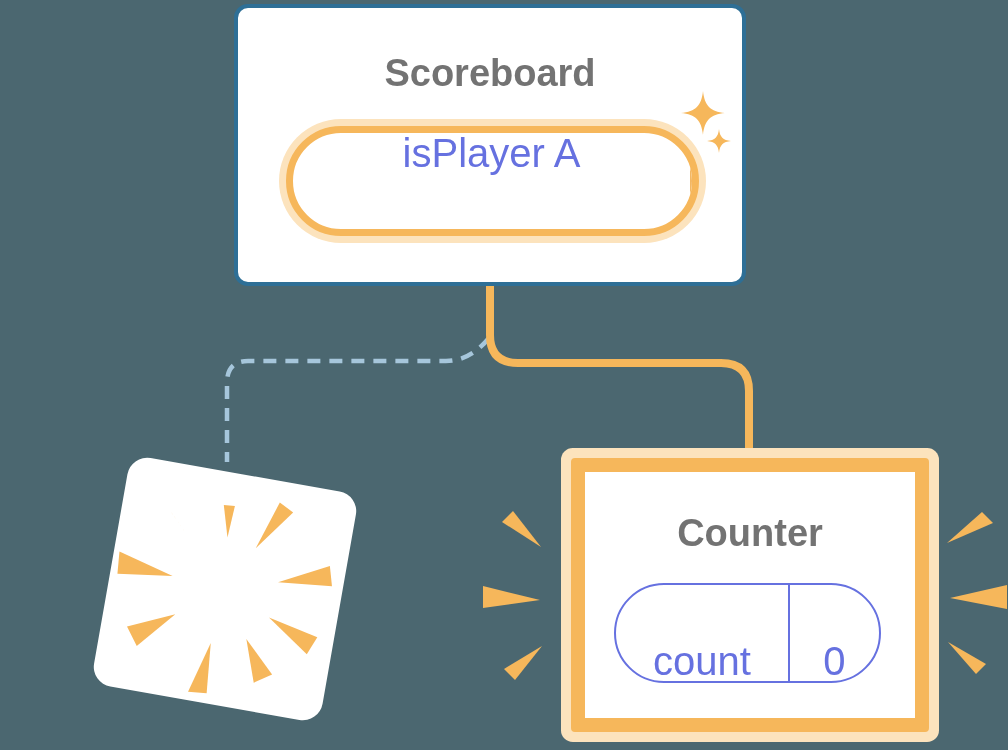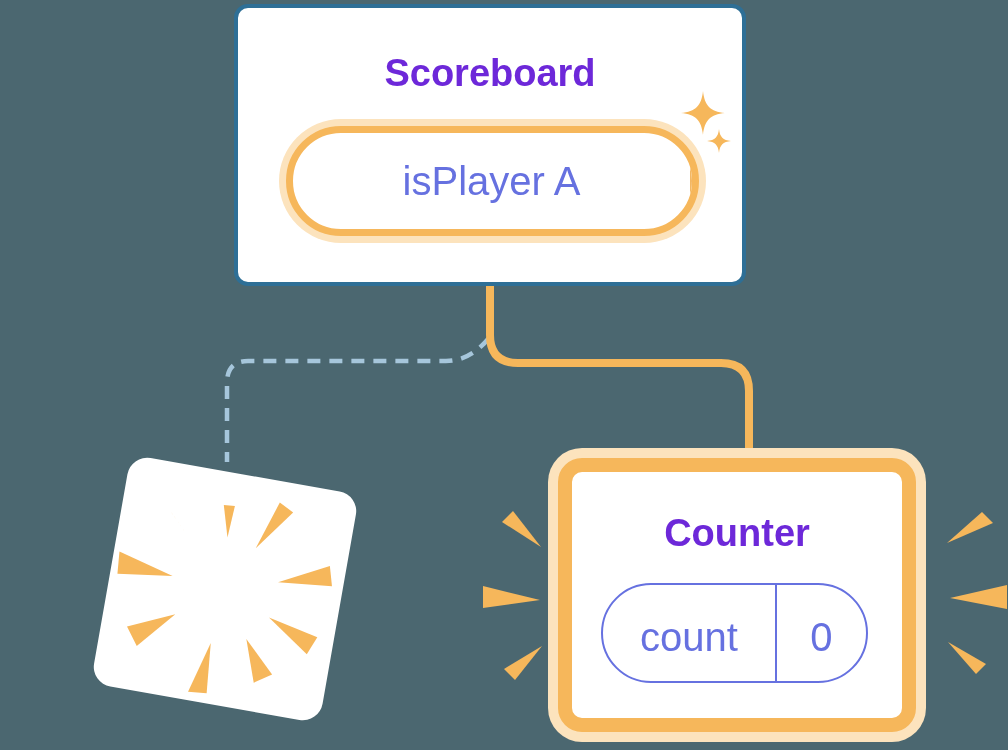--- a/index.html
+++ b/index.html
@@ -11,51 +11,51 @@
   .layer{position:absolute;left:0;top:0;width:1008px;height:750px;pointer-events:none;}
 
   
   .scoreboard-card{
     position:absolute;left:234px;top:4px;width:512px;height:282px;
     box-sizing:border-box;background:#FFFFFF;border:4px solid #2E6F96;
     border-radius:14px;z-index:2;
   }
   .card-title{
     position:absolute;left:0;top:46px;width:100%;text-align:center;
-    font-size:38px;font-weight:600;color:#6d28d9;line-height:1;
+    font-size:38px;font-weight:600;color:#737373;line-height:1;
   }
   .sb-pill{
     position:absolute;left:48px;top:118px;width:413px;height:110px;
     box-sizing:border-box;background:#FFFFFF;
     border:7px solid #F6B75B;border-radius:60px;
     box-shadow:0 0 0 7px #FCE3BD;
     display:flex;align-items:stretch;overflow:hidden;
   }
-  .sb-pill .cell{display:flex;align-items:center;justify-content:center;}
+  .sb-pill .cell{display:flex;justify-content:center;}
   .sb-pill .cell.name{flex:246 0 0;}
   .sb-pill .cell.value{flex:153 0 0;}
   .sb-divider{width:2px;background:#F3B763;}
   .state-name-text{font-size:40px;color:#6671E0;line-height:1;}
   .state-value-text{font-size:40px;color:#6671E0;font-weight:700;line-height:1;}
 
   
   .counter-card{
-    position:absolute;left:558px;top:458px;width:358px;height:274px;
+    position:absolute;left:571px;top:458px;width:358px;height:274px;
     box-sizing:border-box;background:#FFFFFF;
-    border:14px solid #F6B75B;border-radius:24px;
+    border:14px solid #F6B75B;border-radius:4px;
     box-shadow:0 0 0 10px #FCE3BD;z-index:2;
   }
   .counter-card .card-title{top:42px;}
   .ct-pill{
     position:absolute;left:29px;top:111px;width:267px;height:100px;
     box-sizing:border-box;background:#FFFFFF;
     border:2px solid #6671E0;border-radius:50px;
     display:flex;align-items:stretch;overflow:hidden;
   }
-  .ct-pill .cell{display:flex;align-items:flex-start;justify-content:center;margin-top:32px;}
+  .ct-pill .cell{display:flex;align-items:flex-end;justify-content:center;margin-top:32px;}
   .ct-pill .cell.name{flex:173 0 0;}
   .ct-pill .cell.value{flex:90 0 0;}
   .ct-divider{width:2px;background:#6671E0;}
   .ct-pill .state-name-text,.ct-pill .state-value-text{font-weight:400;}
 
   
   .poof-card{
     position:absolute;left:109px;top:473px;width:232px;height:232px;
     background:#FFFFFF;border-radius:20px;transform:rotate(10deg);z-index:2;
   }

